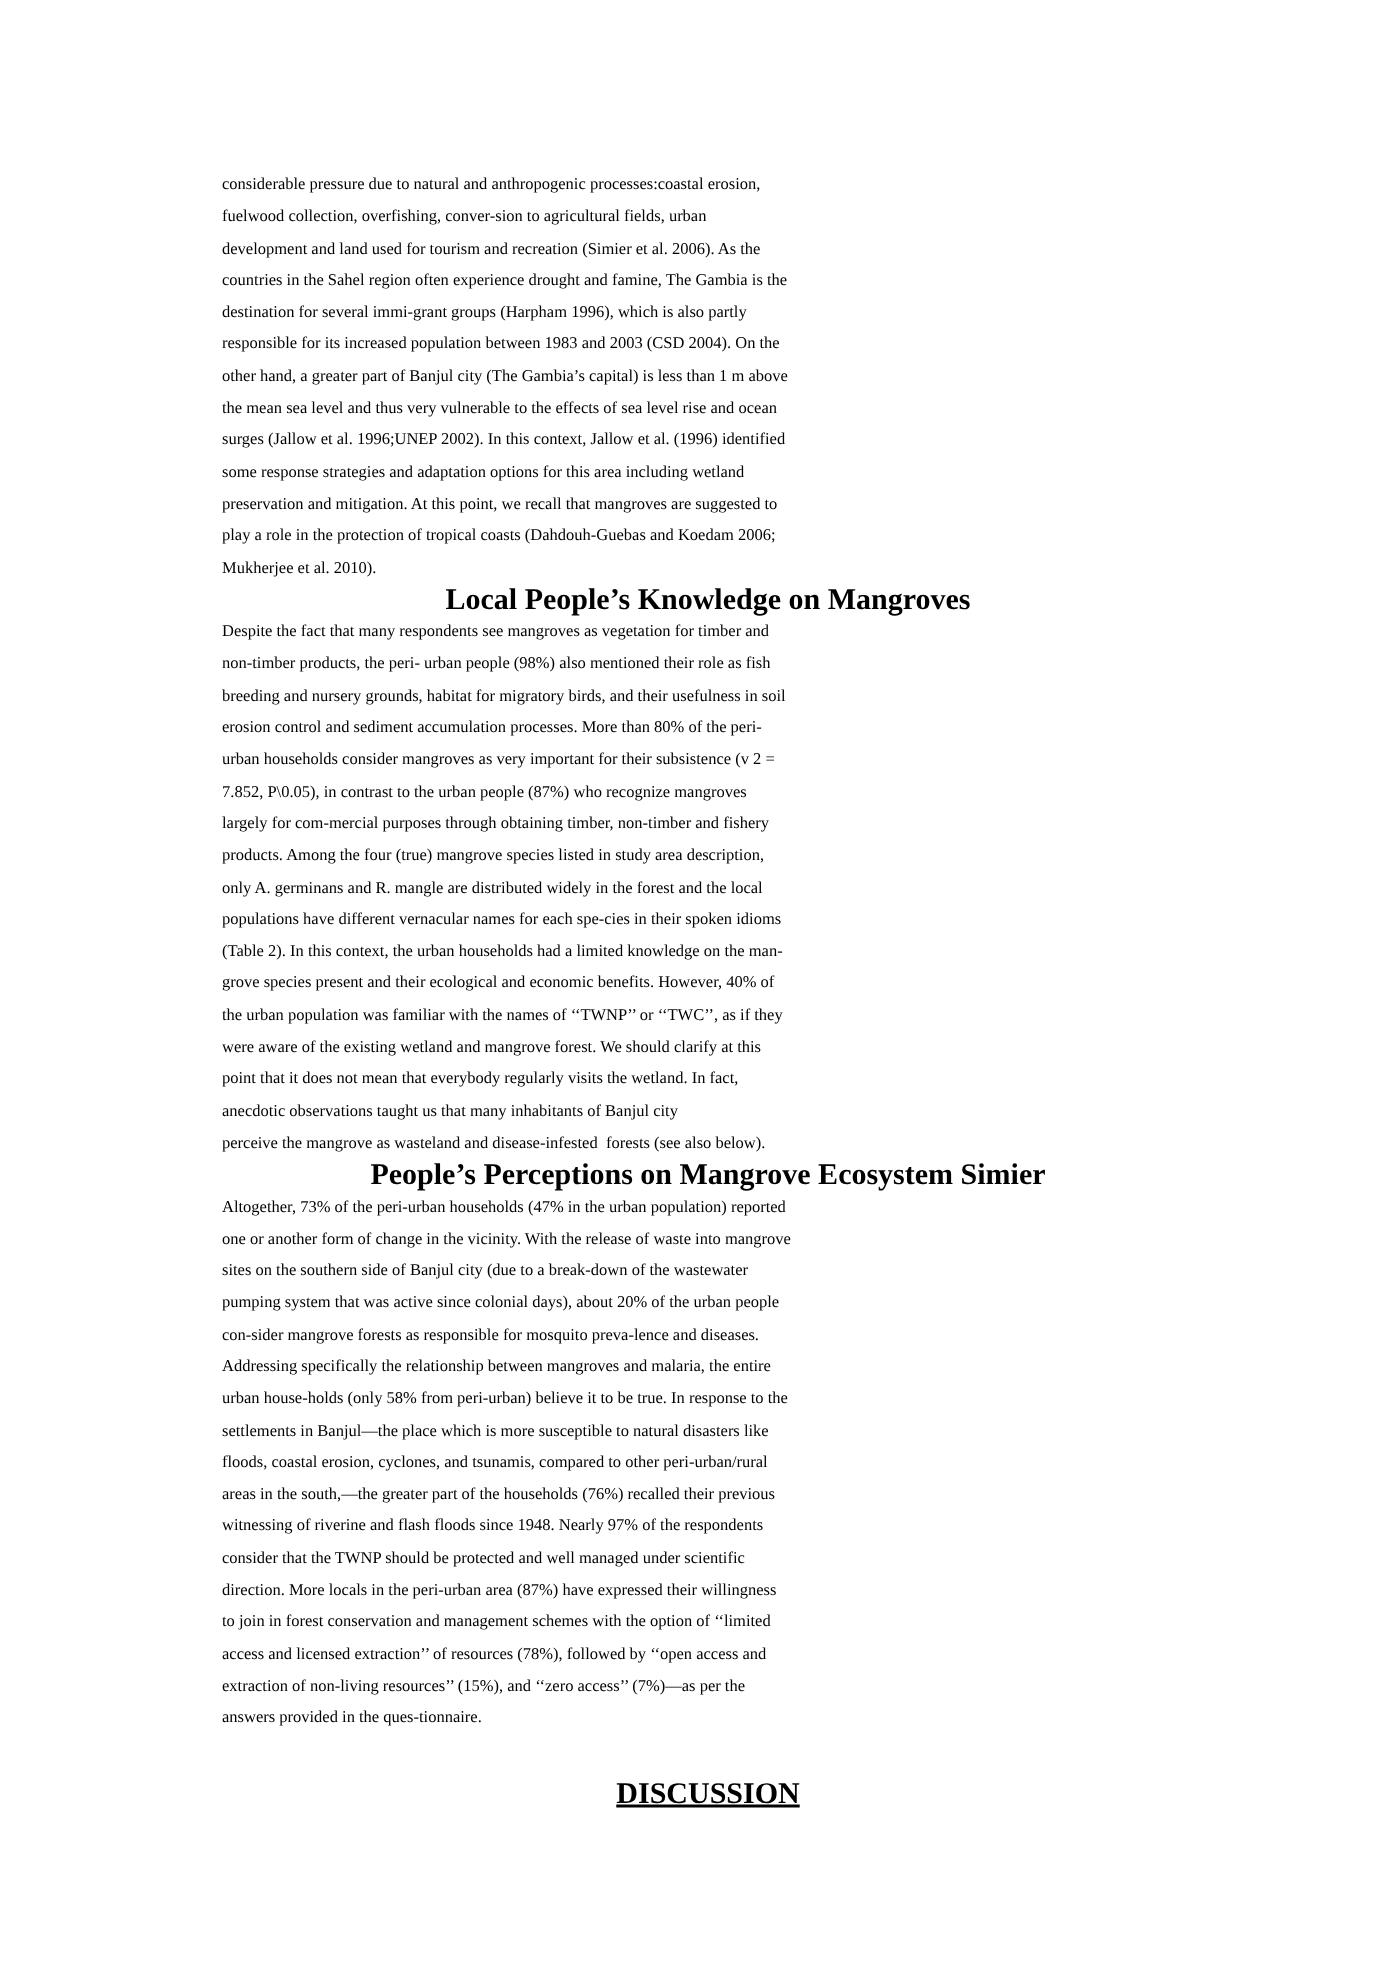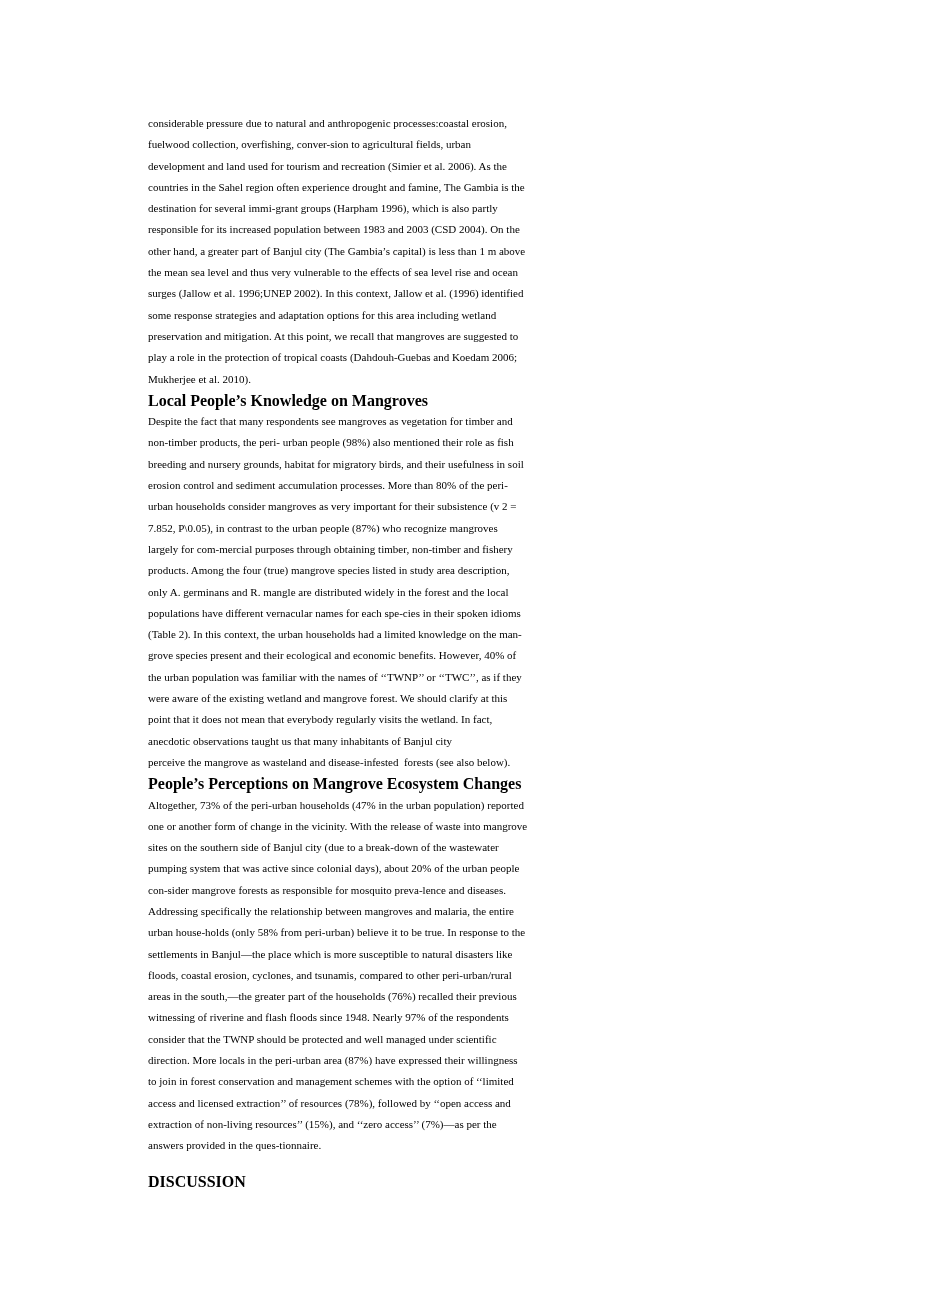--- a/index.html
+++ b/index.html
@@ -21,27 +21,29 @@
     top: 113px;
     width: 648px;
   }
   .body-paragraph {
     white-space: pre;
     font-size: 11px;
     line-height: 21.3px;
     margin: 0;
   }
   .section-heading {
-    font-size: 16px;
+    font-size: 20px;
     line-height: 21.3px;
     font-weight: bold;
+    text-align: center;
     margin: 0;
   }
   .discussion-gap {
-    margin-top: 14px;
+    margin-top: 29px;
+    text-decoration: underline;
   }
 </style>
 </head>
 <body>
 
 <div class="page-text-column">
 
   <p class="body-paragraph">considerable pressure due to natural and anthropogenic processes:coastal erosion,
 fuelwood collection, overfishing, conver-sion to agricultural fields, urban
 development and land used for tourism and recreation (Simier et al. 2006). As the
@@ -69,21 +71,21 @@
 only A. germinans and R. mangle are distributed widely in the forest and the local
 populations have different vernacular names for each spe-cies in their spoken idioms
 (Table 2). In this context, the urban households had a limited knowledge on the man-
 grove species present and their ecological and economic benefits. However, 40% of
 the urban population was familiar with the names of ‘‘TWNP’’ or ‘‘TWC’’, as if they
 were aware of the existing wetland and mangrove forest. We should clarify at this
 point that it does not mean that everybody regularly visits the wetland. In fact,
 anecdotic observations taught us that many inhabitants of Banjul city
 perceive the mangrove as wasteland and disease-infested  forests (see also below).</p>
 
-  <h3 class="section-heading">People’s Perceptions on Mangrove Ecosystem Changes</h3>
+  <h3 class="section-heading">People’s Perceptions on Mangrove Ecosystem Simier</h3>
 
   <p class="body-paragraph">Altogether, 73% of the peri-urban households (47% in the urban population) reported
 one or another form of change in the vicinity. With the release of waste into mangrove
 sites on the southern side of Banjul city (due to a break-down of the wastewater
 pumping system that was active since colonial days), about 20% of the urban people
 con-sider mangrove forests as responsible for mosquito preva-lence and diseases.
 Addressing specifically the relationship between mangroves and malaria, the entire
 urban house-holds (only 58% from peri-urban) believe it to be true. In response to the
 settlements in Banjul—the place which is more susceptible to natural disasters like
 floods, coastal erosion, cyclones, and tsunamis, compared to other peri-urban/rural

